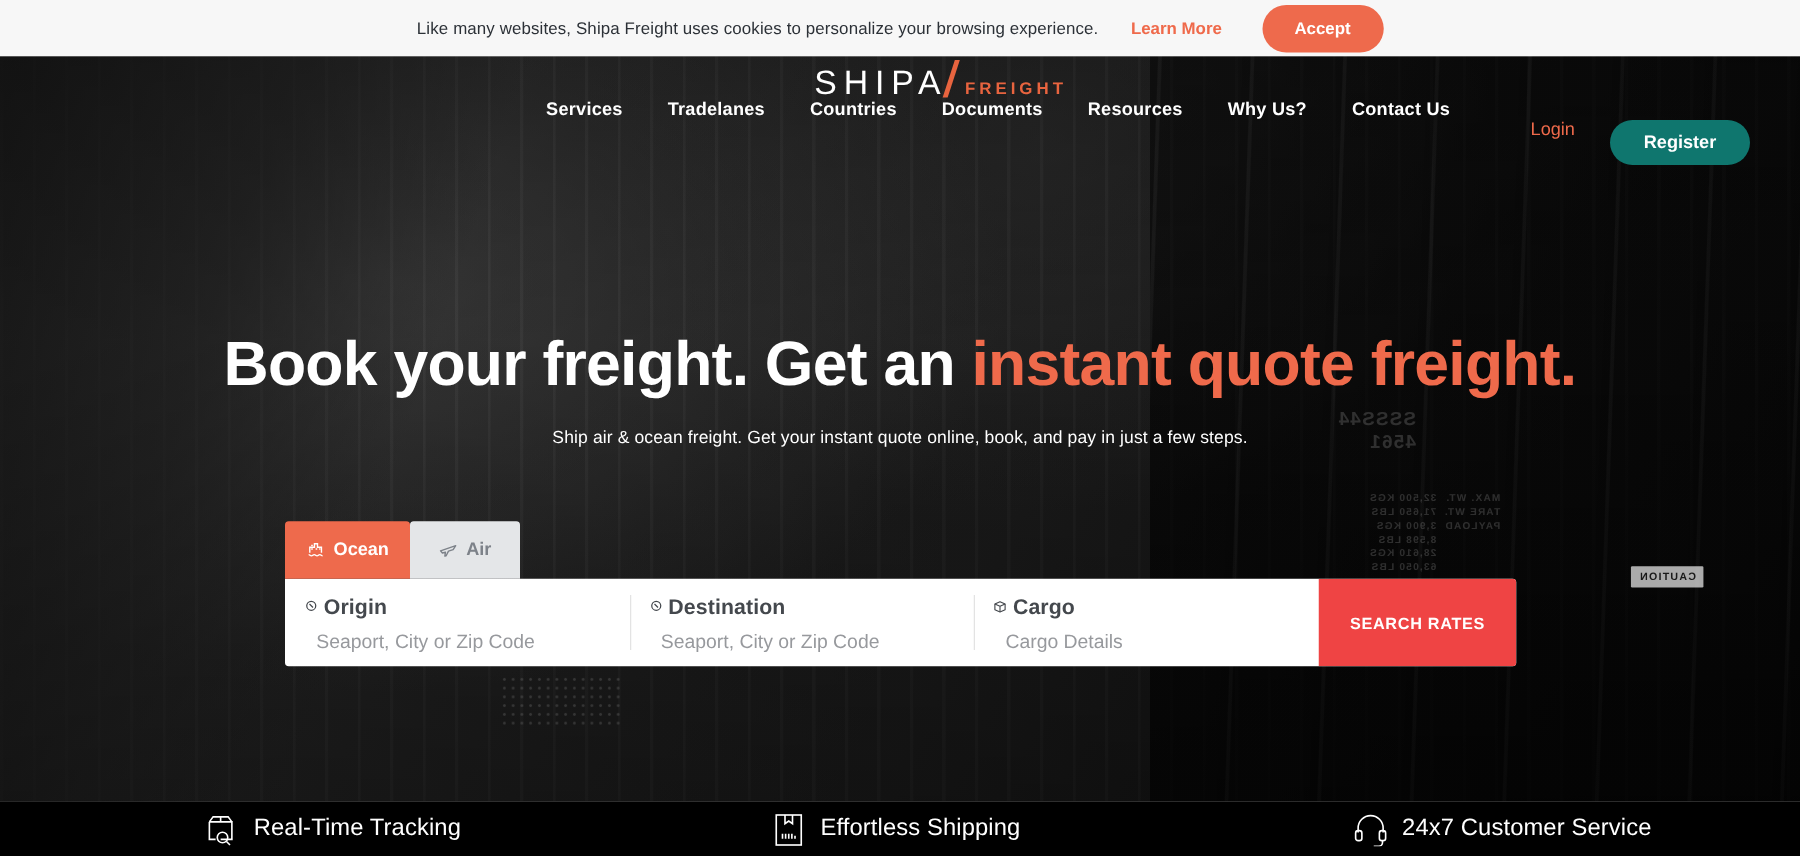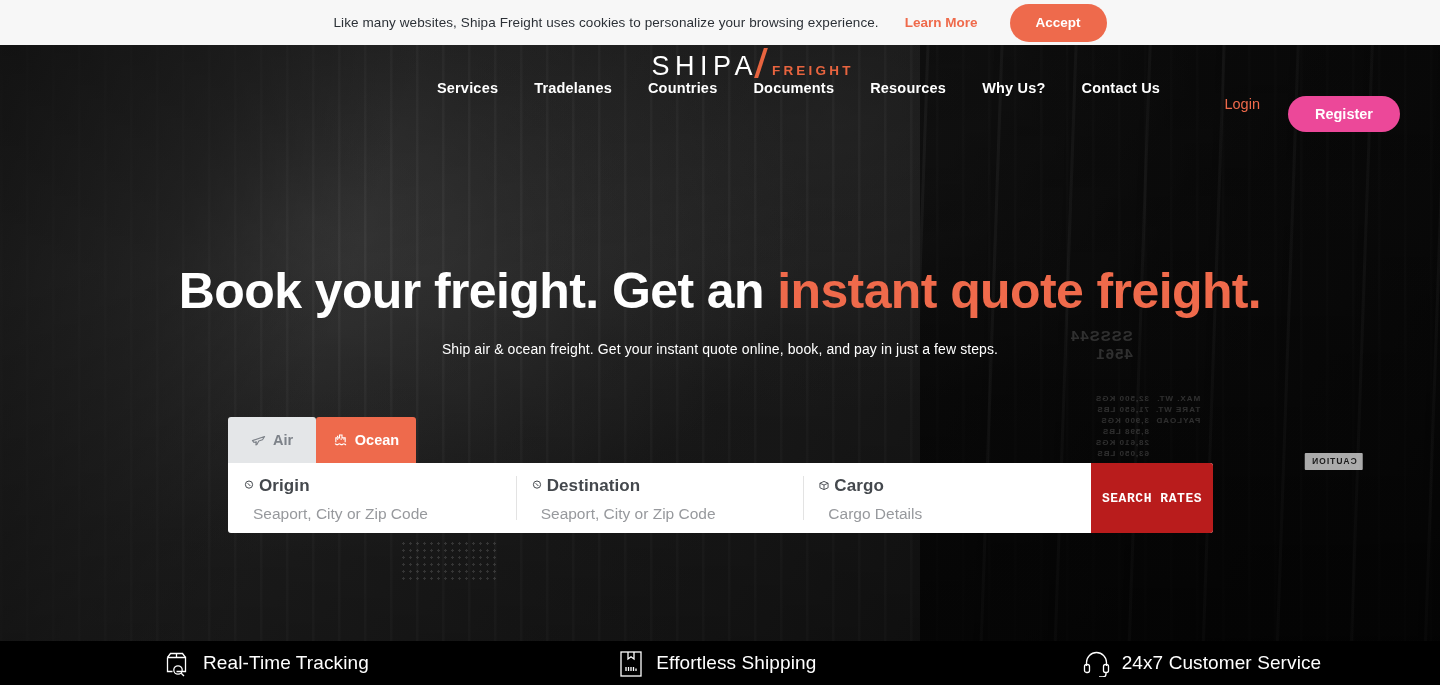--- a/index.html
+++ b/index.html
@@ -193,21 +193,21 @@
     gap: 28px;
   }
   .nav-login {
     color: #ef6a4b;
     font-size: 14.5px;
     font-weight: 500;
     cursor: pointer;
     text-decoration: none;
   }
   .nav-register {
-    background: #ec4899;
+    background: #0f766e;
     color: #ffffff;
     border: none;
     border-radius: 22px;
     font-family: "Liberation Sans", sans-serif;
     font-size: 14.5px;
     font-weight: 600;
     height: 36px;
     padding: 0 27px;
     cursor: pointer;
   }
@@ -295,25 +295,25 @@
     margin-top: 9px;
     margin-left: 9px;
     font-family: "Liberation Sans", sans-serif;
     font-size: 15.5px;
     color: #54585e;
     width: 90%;
     background: transparent;
   }
   .field-input::placeholder { color: #97999d; }
   .search-btn {
-    width: 122px;
-    background: #b91c1c;
+    width: 158px;
+    background: #ef4444;
     color: #ffffff;
     border: none;
-    font-family: Liberation Mono, monospace;
+    font-family: Liberation Sans, sans-serif;
     font-size: 13px;
     font-weight: 700;
     letter-spacing: .55px;
     cursor: pointer;
     flex: none;
   }
 
   
   .features {
     height: 44px;
@@ -387,37 +387,37 @@
     </div>
   </div>
 
   <div class="hero-copy">
     <h1 class="headline"><span>Book your freight. Get an </span><span class="accent">instant quote freight.</span></h1>
     <p class="subhead">Ship air &amp; ocean freight. Get your instant quote online, book, and pay in just a few steps.</p>
   </div>
 
   <div class="search-widget">
     <div class="tabs">
-      <div class="tab inactive">
-        <span>
-          <svg width="15" height="14" viewBox="0 0 16 15" fill="none" stroke="#7d8289" stroke-width="1.2" stroke-linejoin="round">
-            <path d="M1.5 8.2l13-4.4-2.2 3.4-4 1.3-2 3.9-1.1.3.5-3.4-2.6.8z"></path>
-          </svg>
-        </span>
-        <span>Air</span>
-      </div>
       <div class="tab active">
         <span>
           <svg width="15" height="14" viewBox="0 0 16 15" fill="none" stroke="#ffffff" stroke-width="1.2">
             <path d="M2 11.5c1.2 0 1.2 1 2.4 1s1.2-1 2.4-1 1.2 1 2.4 1 1.2-1 2.4-1 1.2 1 2.4 1"></path>
             <path d="M3 9.8V5.2h4V2.2h2.6v3h3.4v4.6"></path>
             <path d="M4.2 3.6h1.4M4.2 6.6h1.4M8 6.6h1.4M11 6.6h1.2"></path>
           </svg>
         </span>
         <span>Ocean</span>
+      </div>
+      <div class="tab inactive">
+        <span>
+          <svg width="15" height="14" viewBox="0 0 16 15" fill="none" stroke="#7d8289" stroke-width="1.2" stroke-linejoin="round">
+            <path d="M1.5 8.2l13-4.4-2.2 3.4-4 1.3-2 3.9-1.1.3.5-3.4-2.6.8z"></path>
+          </svg>
+        </span>
+        <span>Air</span>
       </div>
     </div>
 
     <div class="search-row">
       <div class="field">
         <div class="field-label">
           <span>
             <svg width="10" height="11" viewBox="0 0 10 11" fill="none" stroke="#44484d" stroke-width="1">
               <circle cx="5" cy="4.6" r="3.6"></circle>
                 <path d="M3.6 3.2l2.8 2.8"></path>

